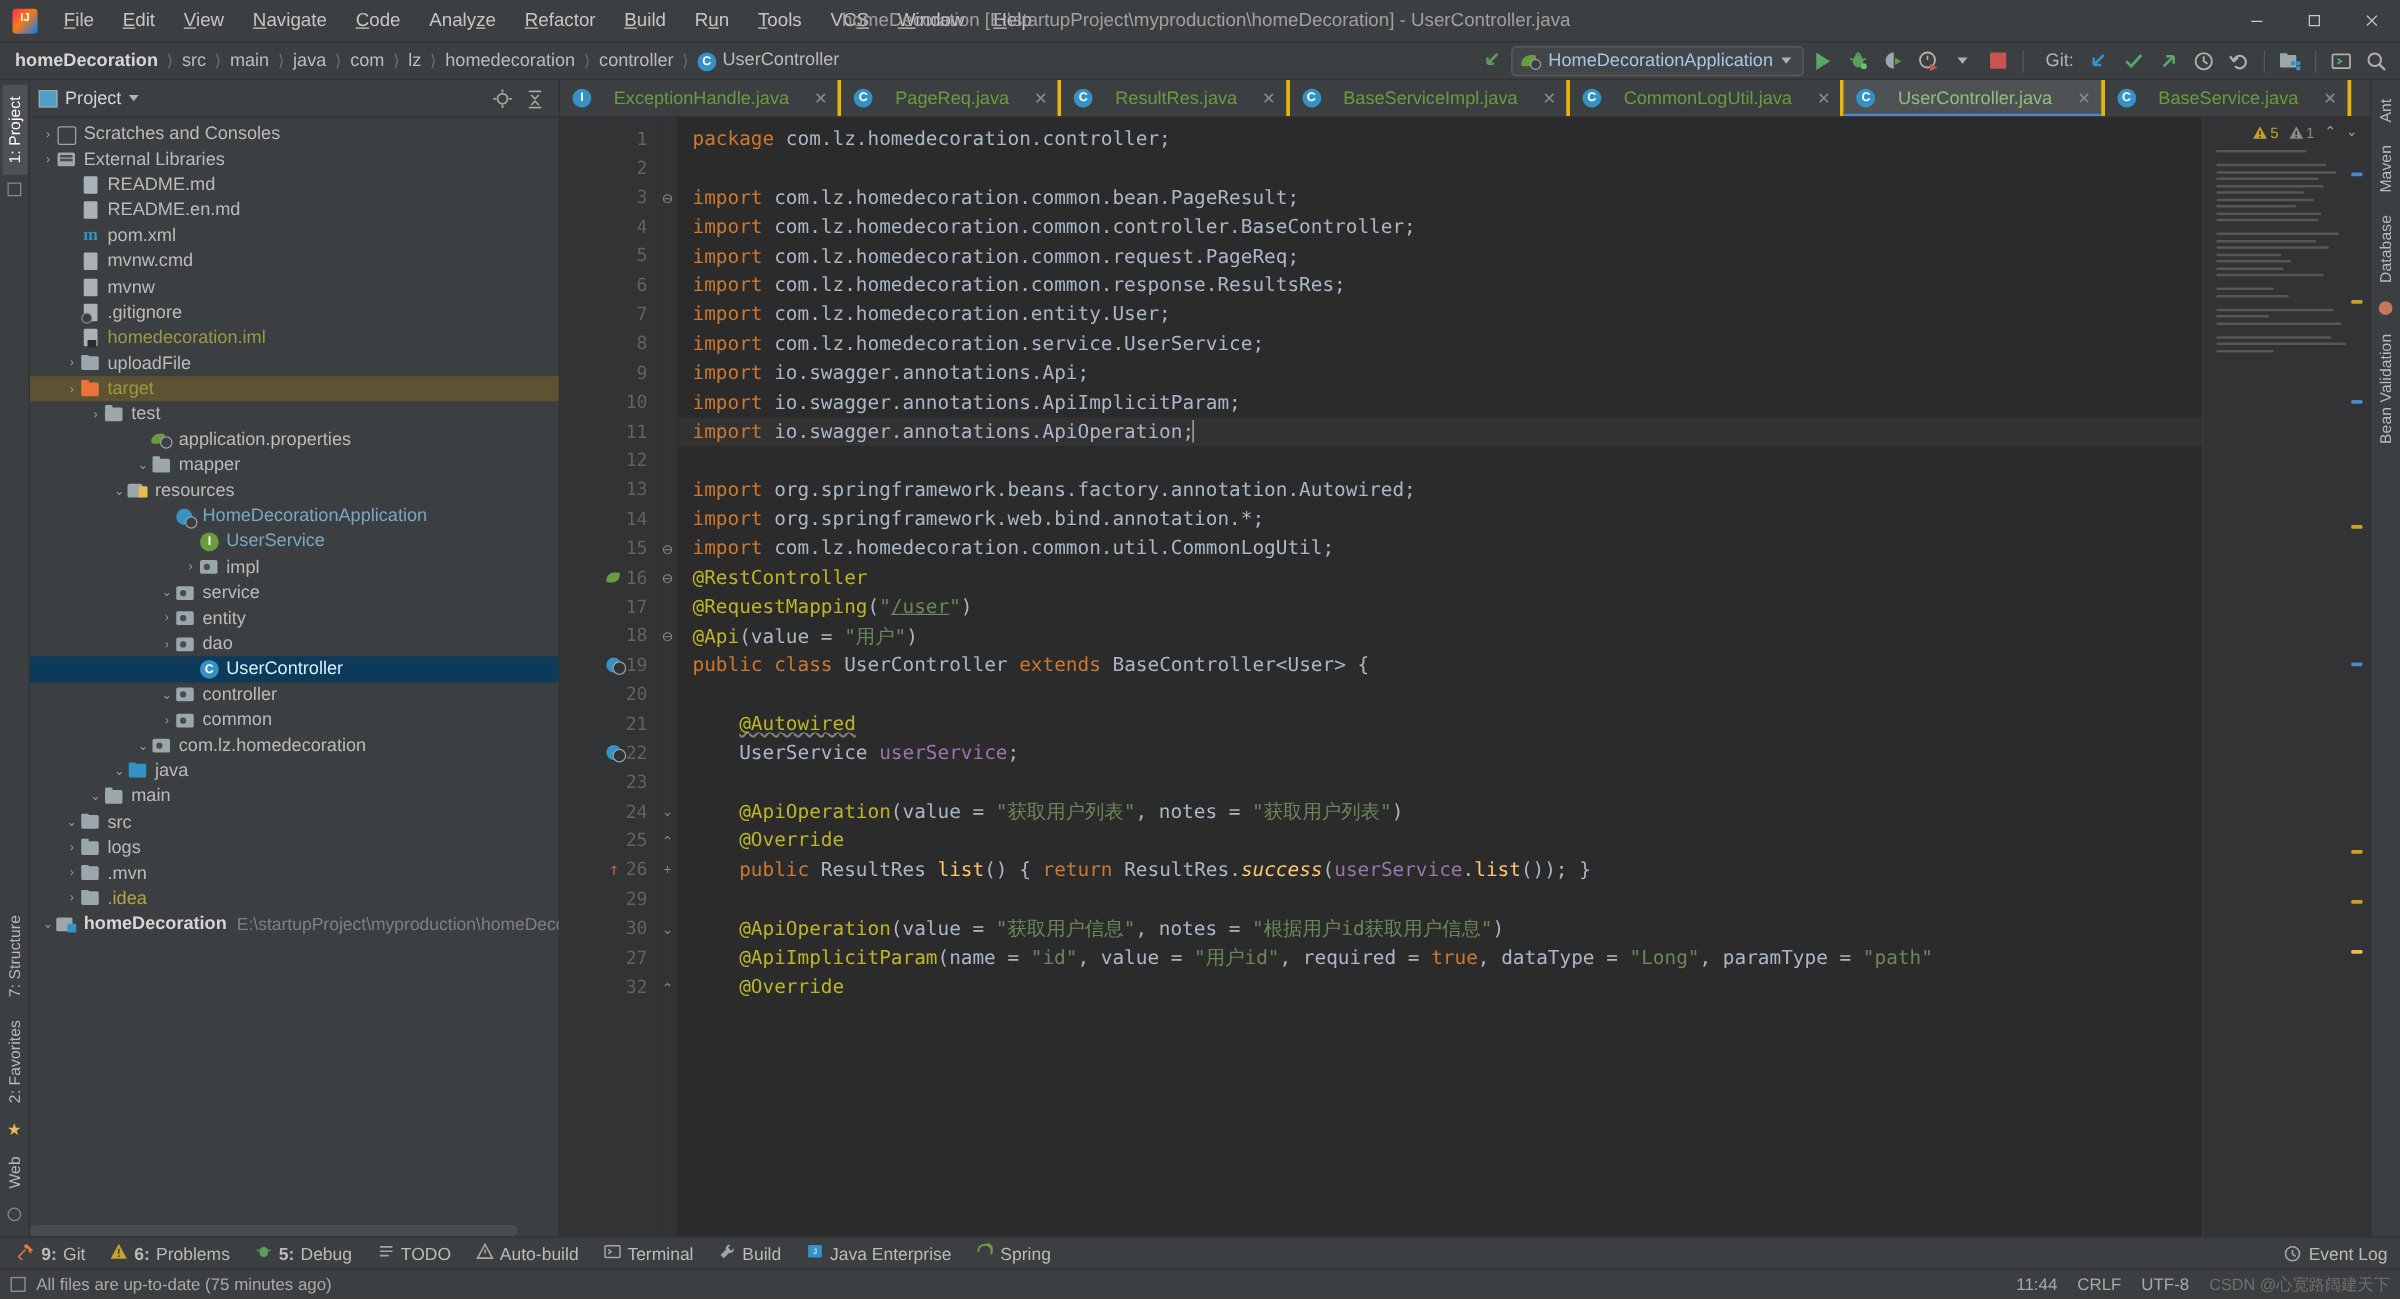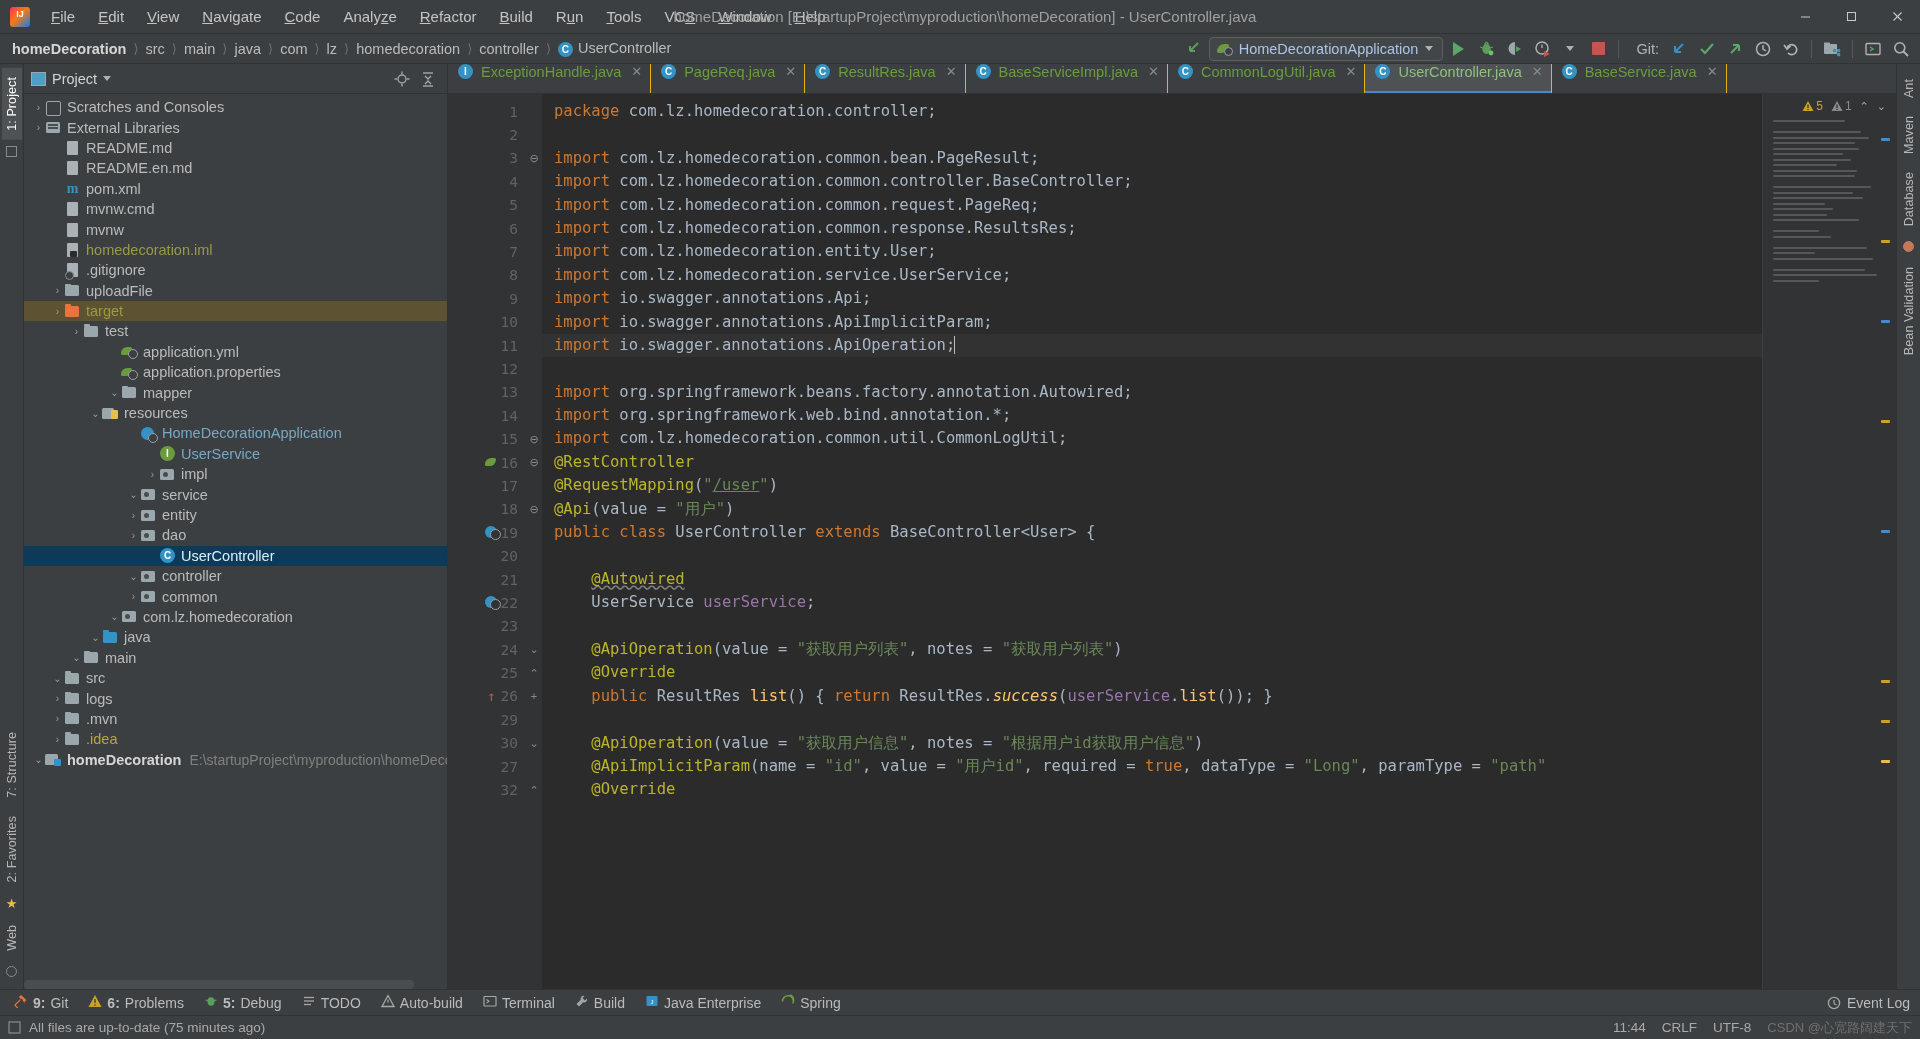--- a/index.html
+++ b/index.html
@@ -160,22 +160,22 @@
     border-radius:4px;
   }
 
   
   .editor-area { flex:1; display:flex; flex-direction:column; min-width:0; background:#2b2b2b; }
   .tabs-row {
     height:30px; background:#3c3f41; display:flex; align-items:stretch; flex:none;
     border-bottom:1px solid #323232; overflow:hidden;
   }
   .tab {
-    display:flex; align-items:flex-start; gap:8px; padding:0 8px 0 10px; font-size:14.5px;
-    border-right:1px solid #eab308; white-space:nowrap; background:#3c3f41; position:relative;
+    display:flex; align-items:center; gap:18px; padding:0 8px 0 10px; font-size:14.5px;
+    border-right:3px solid #eab308; white-space:nowrap; background:#3c3f41; position:relative;
   }
   .tab.active { background:#4e5254; }
   .tab.active:after {
     content:""; position:absolute; left:0; right:0; bottom:0; height:2px; background:#4a88c7;
   }
   .tab .tname { color:#6a9c3d; }
   .tab.active .tname { color:#8ec07c; }
   .tab .tx { color:#8a8a8a; font-size:13px; margin-left:2px; }
   .tabico { width:15px;height:15px;position:relative;flex:none; }
   .tabico.cls:before{content:"C";position:absolute;left:0;top:0;width:15px;height:15px;border-radius:50%;background:#3592c4;color:#fff;font-size:10px;font-weight:bold;display:flex;align-items:center;justify-content:center;}
@@ -486,47 +486,42 @@
             <span class="tico c-plain"></span>
             <span class="tlabel">mvnw.cmd</span>
           </div>
           <div class="trow" style="padding-left: 27px;">
             <span class="arrow none"></span>
             <span class="tico c-plain"></span>
             <span class="tlabel">mvnw</span>
           </div>
           <div class="trow" style="padding-left: 27px;">
             <span class="arrow none"></span>
+            <span class="tico c-file"></span>
+            <span class="tlabel">.gitignore</span>
+          </div>
+          <div class="trow" style="padding-left: 27px;">
+            <span class="arrow none"></span>
             <span class="tico c-iml"></span>
             <span class="tlabel olive">homedecoration.iml</span>
           </div>
           <div class="trow" style="padding-left: 27px;">
-            <span class="arrow none"></span>
-            <span class="tico c-file"></span>
-            <span class="tlabel">.gitignore</span>
-          </div>
-          <div class="trow" style="padding-left: 27px;">
             <span class="arrow">›</span>
             <span class="tico f-grey"></span>
             <span class="tlabel">uploadFile</span>
           </div>
           <div class="trow highlight" style="padding-left: 27px;">
             <span class="arrow">›</span>
             <span class="tico f-orange"></span>
             <span class="tlabel olive">target</span>
           </div>
           <div class="trow" style="padding-left: 46px;">
             <span class="arrow">›</span>
             <span class="tico f-grey"></span>
             <span class="tlabel">test</span>
-          </div>
-          <div class="trow" style="padding-left: 84px;">
-            <span class="arrow none"></span>
-            <span class="tico c-yml"></span>
-            <span class="tlabel">application.yml</span>
           </div>
           <div class="trow" style="padding-left: 84px;">
             <span class="arrow none"></span>
             <span class="tico c-yml"></span>
             <span class="tlabel">application.properties</span>
           </div>
           <div class="trow" style="padding-left: 84px;">
             <span class="arrow">⌄</span>
             <span class="tico f-grey"></span>
             <span class="tlabel">mapper</span>

